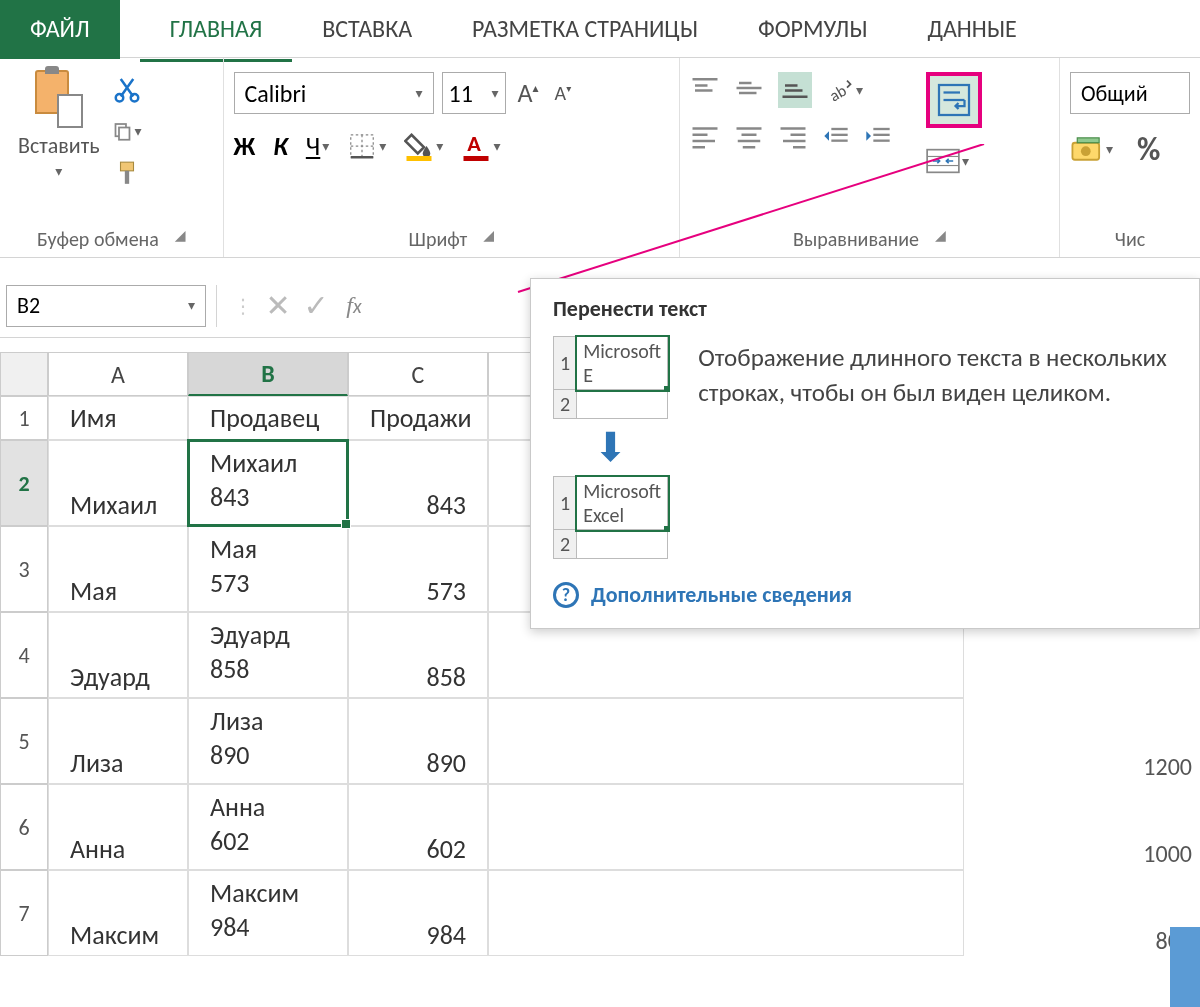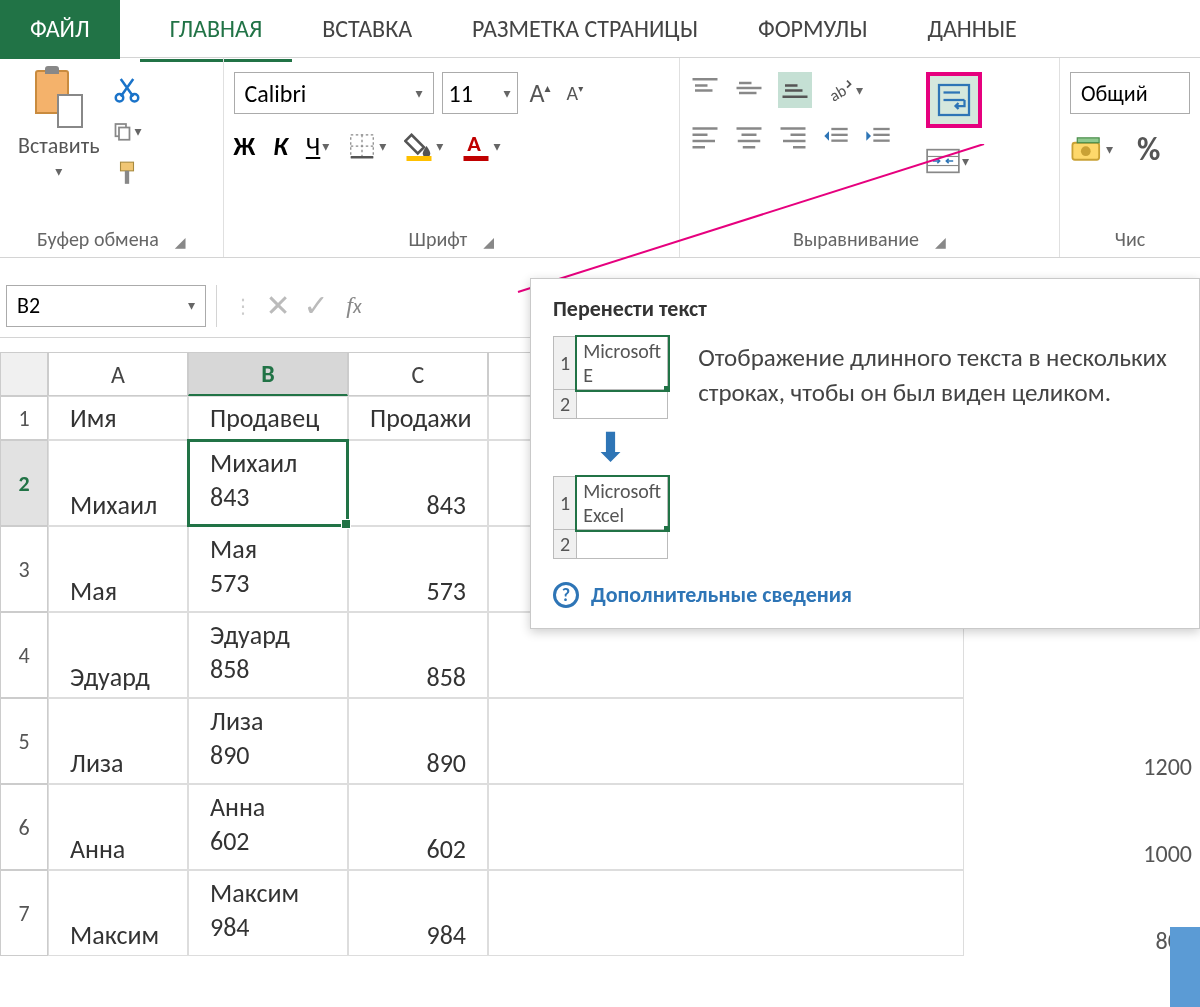--- a/index.html
+++ b/index.html
@@ -8,40 +8,40 @@
 
 .tabs { display: flex; height: 58px; border-bottom: 1px solid #d4d4d4; align-items: flex-start; }
 .tab { padding: 14px 30px 16px; font-size: 24px; color: #444; cursor: pointer; position: relative; }
 .tab.file { background: #217346; color: #fff; margin-right: 20px; }
 .tab.active { color: #217346; border-bottom: 3px solid #217346; }
 
 
 .ribbon { display: flex; height: 200px; border-bottom: 1px solid #d4d4d4; }
 .group { display: flex; flex-direction: column; border-right: 1px solid #e0e0e0; padding: 8px 10px 2px; position: relative; }
 .group-body { flex: 1; display: flex; align-items: flex-start; }
-.group-label { font-size: 20px; color: #666; text-align: center; padding: 6px 0 4px; display: flex; justify-content: center; align-items: flex-end; gap: 6px; }
+.group-label { font-size: 20px; color: #666; text-align: center; padding: 6px 0 4px; display: flex; justify-content: center; align-items: flex-start; gap: 6px; }
 .group-dlg { font-size: 14px; color: #888; margin-left: 10px; }
 
 .stack { display: flex; flex-direction: column; align-items: center; gap: 4px; }
 .paste-block { padding: 4px 8px; }
 .paste-icon { width: 48px; height: 58px; position: relative; }
 .clipboard { width: 34px; height: 44px; background: #f4b26b; border: 2px solid #c98b3e; border-radius: 3px 3px 0 0; position: absolute; top: 0; left: 0; }
 .clipboard::before { content: ''; position: absolute; top: -6px; left: 50%; transform: translateX(-50%); width: 14px; height: 8px; background: #888; border-radius: 3px 3px 0 0; }
 .paper { width: 26px; height: 34px; background: #fff; border: 2px solid #888; position: absolute; bottom: 0; right: 0; }
 .paste-label { font-size: 22px; color: #555; }
 .small-icons { display: flex; flex-direction: column; gap: 12px; margin-left: 4px; padding-top: 8px; }
 .sicon { width: 30px; height: 30px; display: flex; align-items: center; justify-content: center; font-size: 22px; }
 .scissors { color: #1a73c9; }
 .copy svg { width: 26px; height: 26px; }
 .brush svg { width: 26px; height: 26px; }
 
 .font-group .group-body { flex-direction: column; gap: 16px; padding-top: 6px; }
 .font-row1 { display: flex; gap: 8px; align-items: center; }
 .font-name { width: 200px; height: 42px; border: 1px solid #ababab; padding: 4px 10px; font-size: 24px; display: flex; align-items: center; justify-content: space-between; }
-.font-size { width: 76px; height: 42px; border: 1px solid #ababab; padding: 4px 6px; font-size: 24px; display: flex; align-items: center; justify-content: space-between; }
+.font-size { width: 64px; height: 42px; border: 1px solid #ababab; padding: 4px 6px; font-size: 24px; display: flex; align-items: center; justify-content: space-between; }
 .dd { color: #666; font-size: 14px; }
 .font-grow { font-size: 26px; color: #555; padding: 0 4px; }
 .font-shrink { font-size: 20px; color: #555; padding: 0 4px; }
 .font-row2 { display: flex; gap: 18px; align-items: center; }
 .bold { font-weight: bold; font-size: 26px; }
 .italic { font-style: italic; font-weight: bold; font-size: 26px; }
 .underline { text-decoration: underline; font-size: 26px; }
 .border-ic svg, .fill-ic svg, .fontcolor-ic svg { width: 30px; height: 30px; }
 .withdd { display: flex; align-items: center; gap: 2px; }
 

